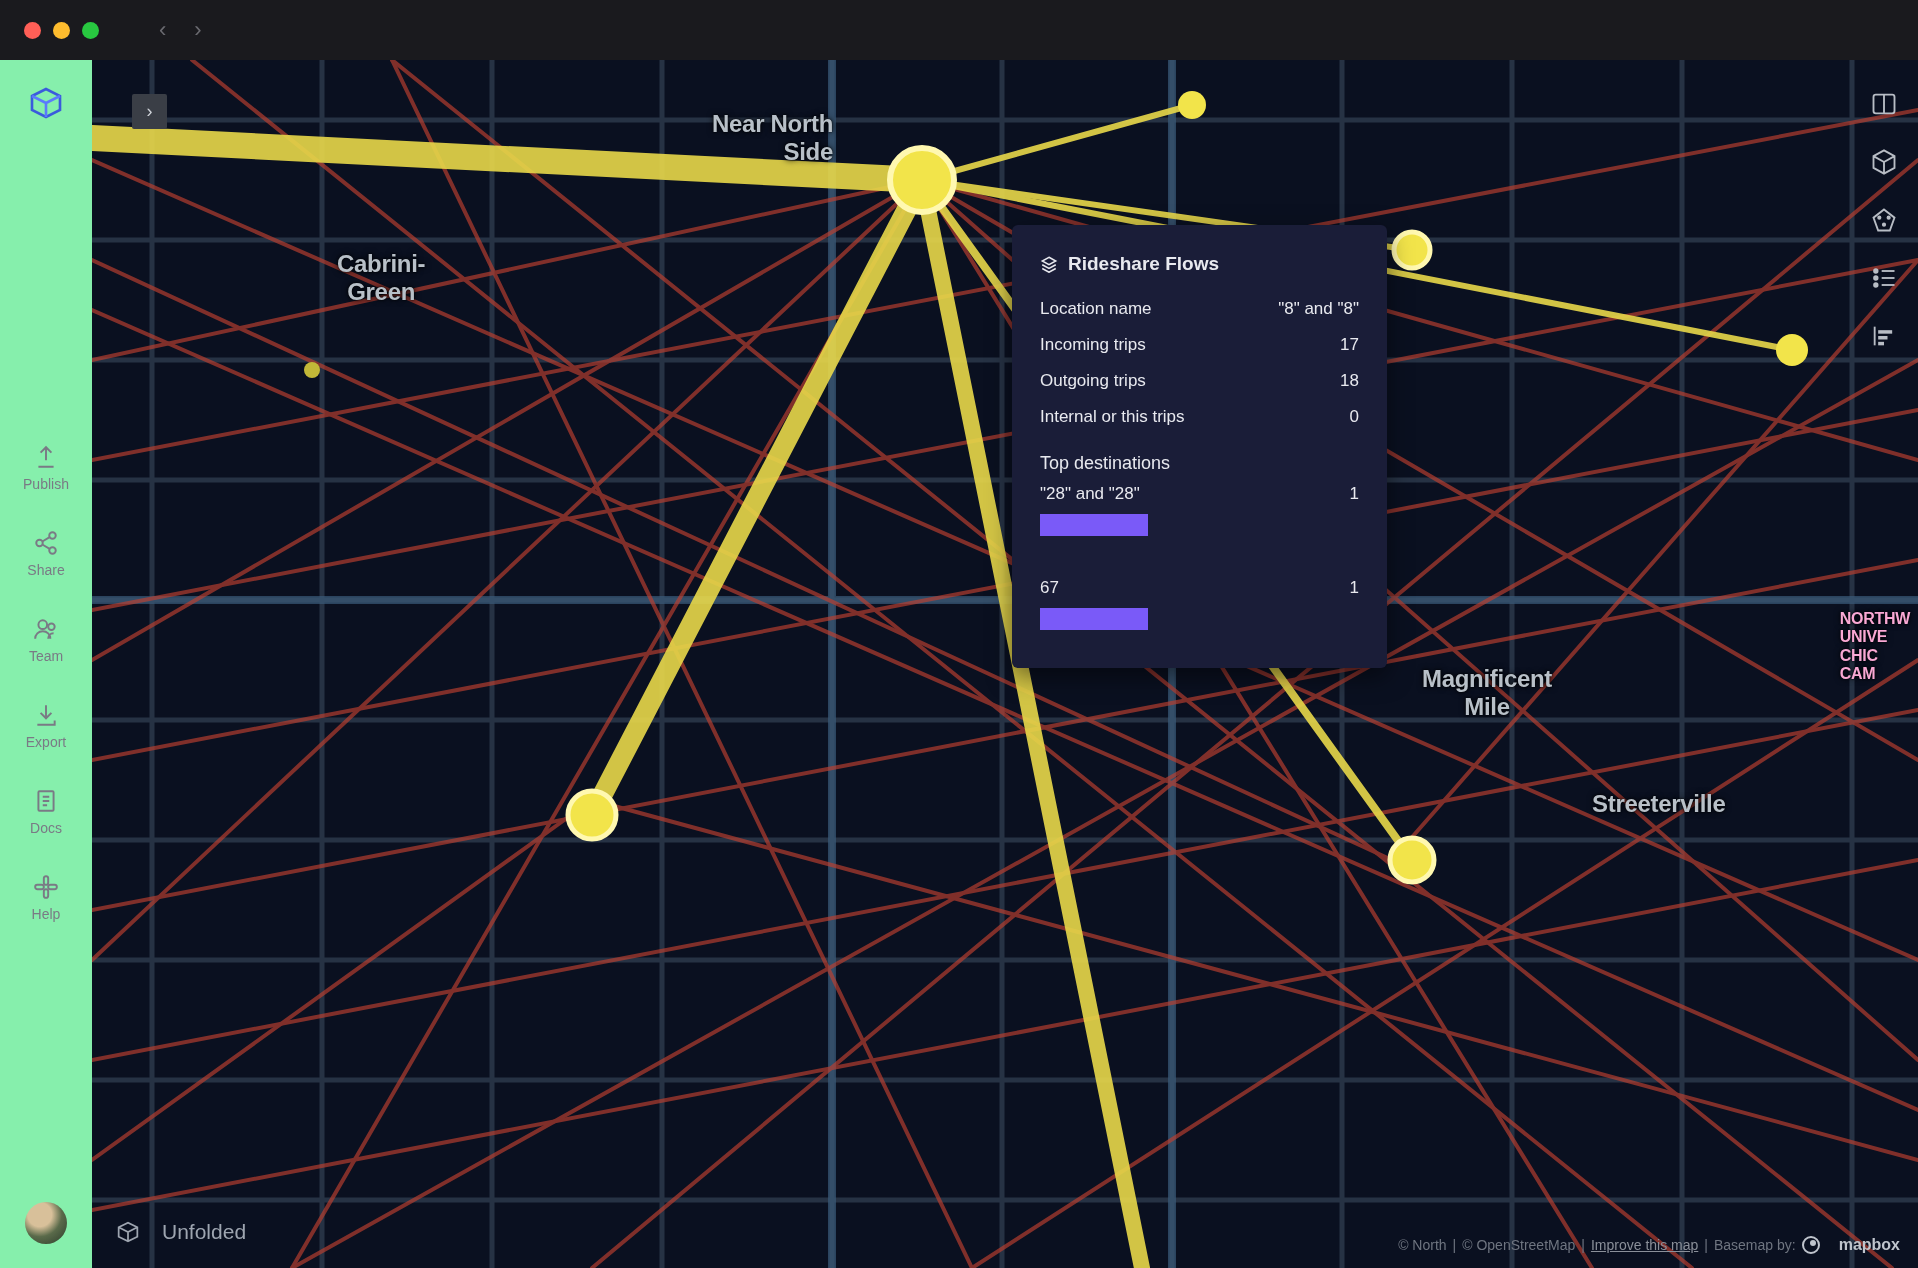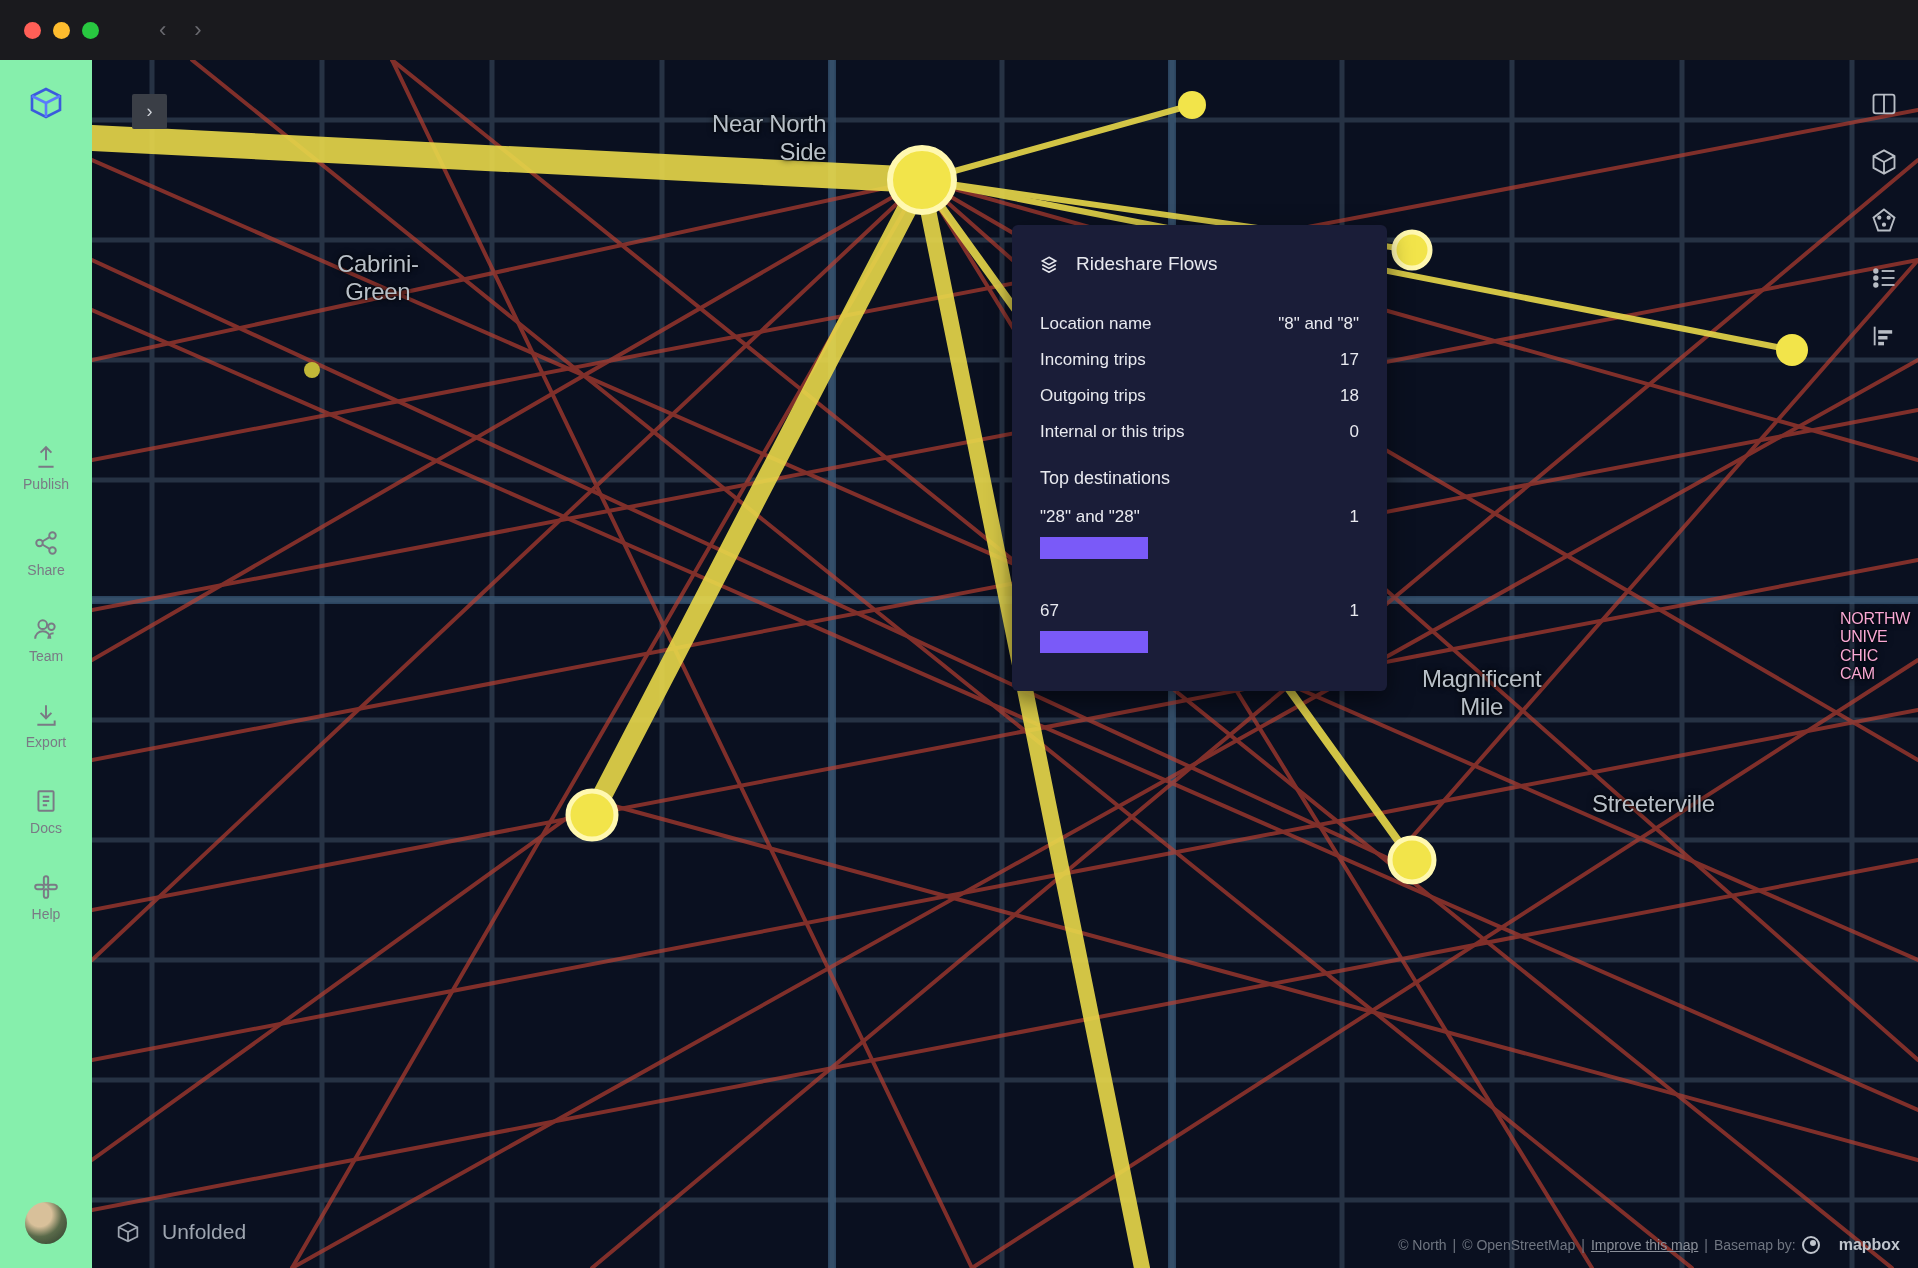--- a/index.html
+++ b/index.html
@@ -63,21 +63,21 @@
     }
 
     
     .map-wrap {
       flex: 1; position: relative; overflow: hidden;
       background: #0a1020;
     }
     svg.map { position: absolute; inset: 0; width: 100%; height: 100%; }
 
     .place-label {
-      position: absolute; color: #b8c0c8; font-weight: 400;
+      position: absolute; color: #b8c0c8; font-weight: 700;
       text-shadow: 0 0 6px #000, 0 0 2px #000;
       line-height: 1.15; white-space: pre; text-align: right;
       font-size: 24px; letter-spacing: -0.3px;
       pointer-events: none;
     }
 
     .expand-btn {
       position: absolute; top: 34px; left: 40px;
       width: 35px; height: 35px;
       background: #3a3e46; color: #d0d4da;
@@ -105,29 +105,29 @@
       width: 375px;
       background: #1a1d38;
       color: #e8e9ef;
       border-radius: 6px;
       padding: 28px 28px 38px 28px;
       z-index: 40;
       font-size: 17px;
       box-shadow: 0 8px 24px rgba(0,0,0,.5);
     }
     .tooltip .header {
-      display: flex; align-items: center; gap: 18px;
-      font-weight: 400; font-size: 19px; margin-bottom: 39px;
+      display: flex; align-items: center; gap: 10px;
+      font-weight: 700; font-size: 19px; margin-bottom: 24px;
     }
     .tooltip .row {
       display: flex; justify-content: space-between;
       margin-bottom: 16px; font-size: 17px;
     }
     .tooltip .section-title {
-      margin: 26px 0 18px 0; font-size: 18px; font-weight: 500;
+      margin: 26px 0 10px 0; font-size: 18px; font-weight: 500;
     }
     .dest-block { margin-bottom: 42px; }
     .dest-block:last-child { margin-bottom: 0; }
     .dest-head {
       display: flex; justify-content: space-between;
       margin-bottom: 10px; font-size: 17px;
     }
     .dest-bar-bg { width: 100%; height: 22px; }
     .dest-bar-fill { height: 100%; background: #7a5af8; }
 

